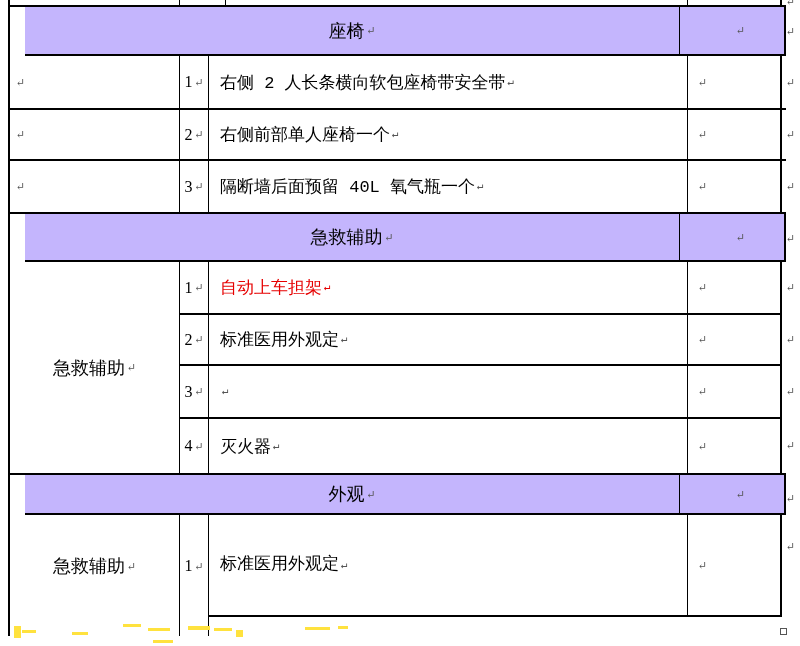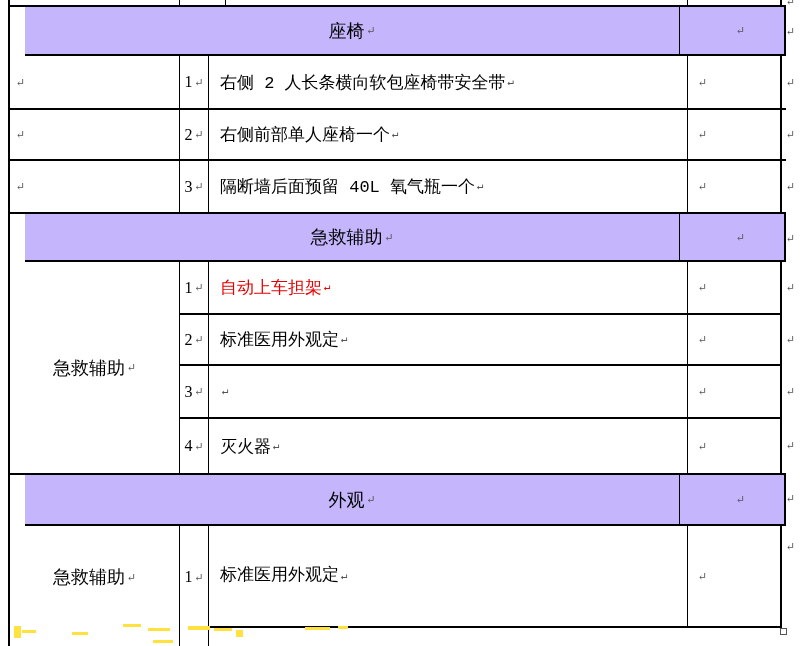--- a/index.html
+++ b/index.html
@@ -182,21 +182,21 @@
             <span class="pilcrow">↵</span>
           </div>
           <div class="cell c4">
             <span class="pilcrow">↵</span>
           </div>
         </div>
 
       </div>
     </div>
 
-    <div class="row gray" style="height:51px">
+    <div class="row gray" style="height:40px">
       <div class="cell merged">
         <span>外观</span>
         <span class="pilcrow">↵</span>
       </div>
       <div class="cell c4 center gray">
         <span class="pilcrow">↵</span>
       </div>
     </div>
 
     <div class="row nobb tallrow" style="height:102px">

